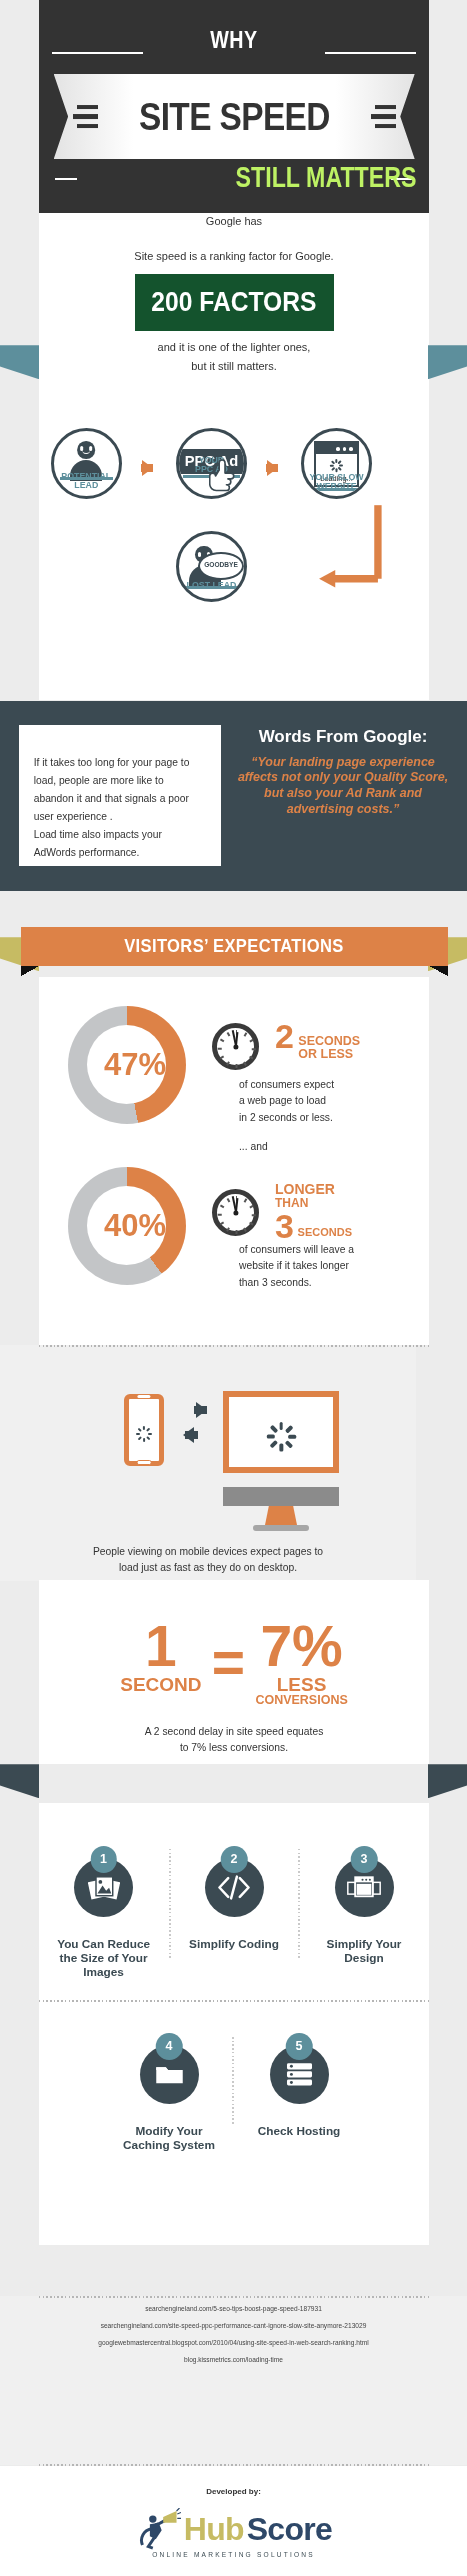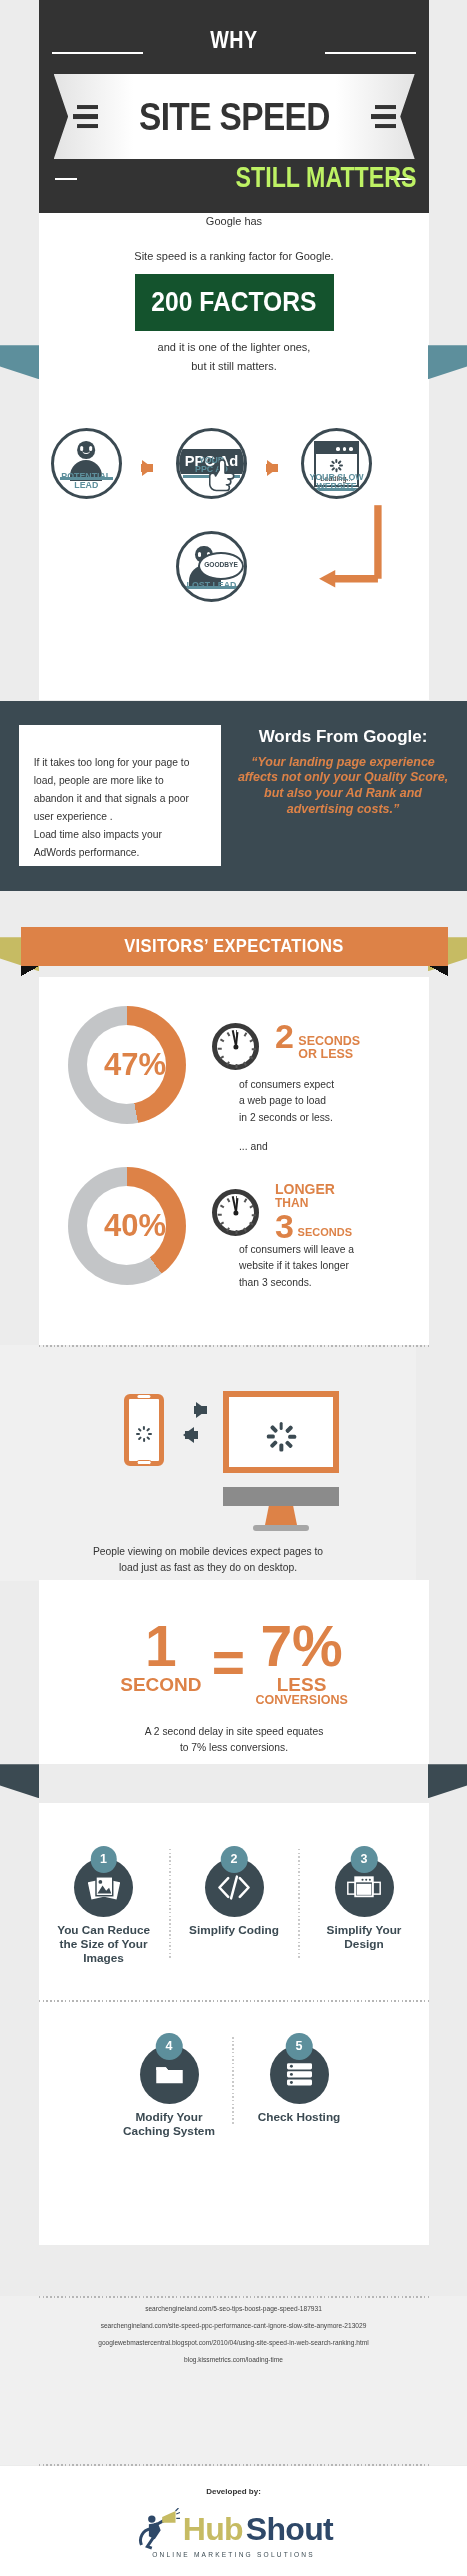--- a/index.html
+++ b/index.html
@@ -243,21 +243,21 @@
     position:absolute; top:0; left:50%; transform:translateX(-50%);
     width:26.5px; height:26.5px; border-radius:50%; background:#5d8f9c; color:#fff;
     font: bold 12.5px/26.5px "Liberation Sans", sans-serif; z-index:3;
   }
   .tip .disc {
     position:relative; margin:11.8px auto 0; width:59px; height:59px;
     border-radius:50%; background:#3b4a52;
     display:flex; align-items:center; justify-content:center;
   }
   .tip .tlabel {
-    margin-top:6px; color:#3b4a52;
+    margin-top:20px; color:#3b4a52;
     font: bold 11.8px/1.2 "Liberation Sans", sans-serif;
   }
   .vdiv { position:absolute; width:1.5px;
           background: repeating-linear-gradient(180deg,#c9c9c9 0 1.5px, transparent 1.5px 3.7px); }
 
   
   .sec-src { position:absolute; top:2296px; left:0; width:467px; height:169px;
              background:#f0f0f0; text-align:center; }
   .sec-src h4 { color:#333; font: bold 8.8px/1 "Liberation Sans", sans-serif; padding-top:17.7px; }
   .sec-src .u { color:#444; font: 6.6px/1 "Liberation Sans", sans-serif; margin-top:10.3px; }
@@ -658,19 +658,19 @@
       <svg width="46" height="43" viewBox="0 0 62 58">
         <path d="M10 50 C6 40 12 30 22 28 C28 27 30 24 29 20" stroke="#2e4868" stroke-width="4" fill="none"></path>
         <circle cx="24" cy="15" r="5" fill="#2e4868"></circle>
         <path d="M20 22 L32 20 L36 30 L28 42 L20 38 Z" fill="#2e4868"></path>
         <path d="M26 40 L18 52 L24 54" stroke="#2e4868" stroke-width="4" fill="none"></path>
         <path d="M31 22 L40 17" stroke="#2e4868" stroke-width="4" fill="none"></path>
         <path d="M38 12 L56 4 L56 20 L38 20 Z" fill="#c6bb63"></path>
         <path d="M56 4 L60 0 M57 8 L62 6 M57 14 L62 14" stroke="#2e4868" stroke-width="1.6"></path>
       </svg>
       <span class="hub">Hub</span>
-      <span class="shout">Shout</span>
+      <span class="shout">Score</span>
     </div>
     <div class="tag">ONLINE MARKETING SOLUTIONS</div>
   </div>
 
 </div>
 
 
 </body></html>

